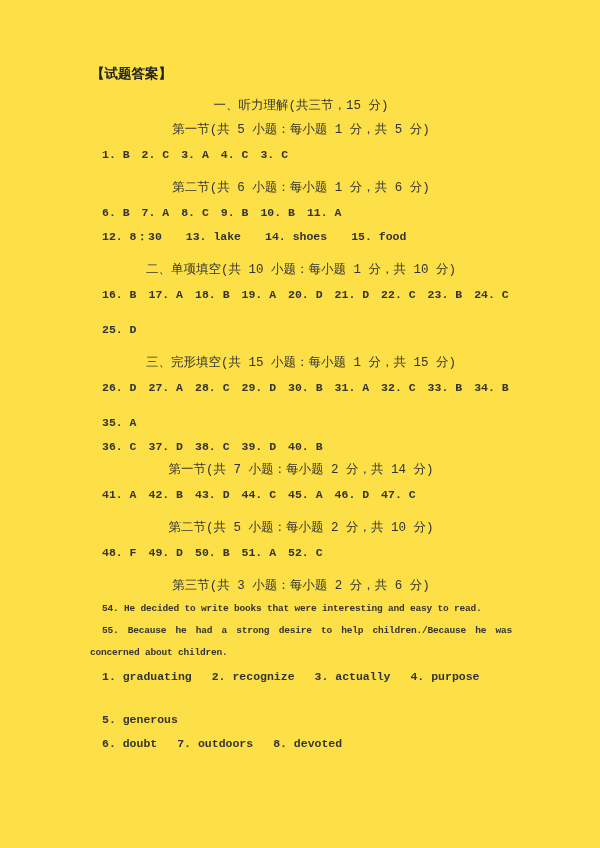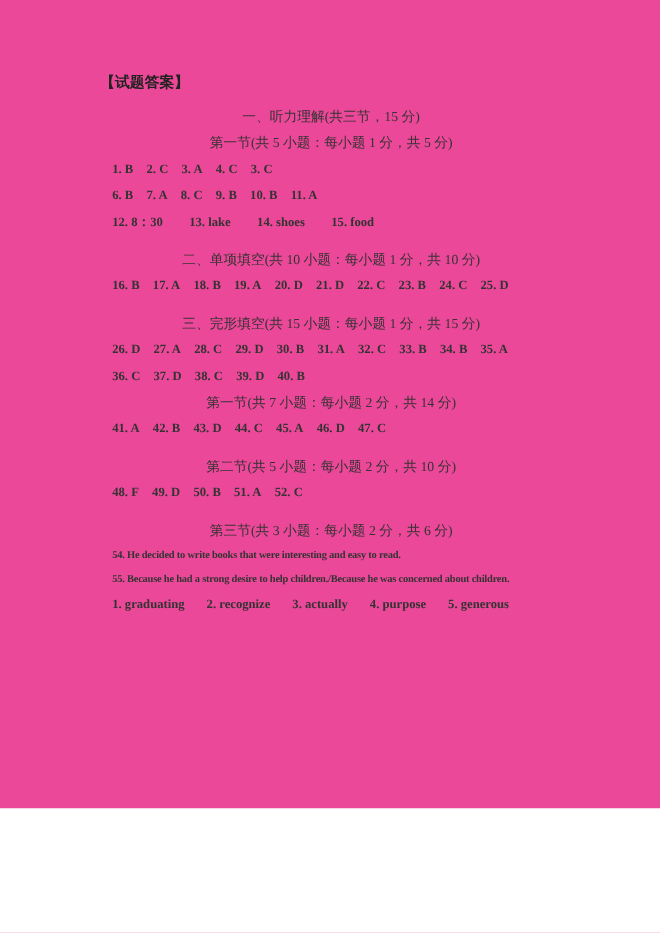--- a/index.html
+++ b/index.html
@@ -1,23 +1,23 @@
 <!DOCTYPE html>
 <html><head>
 <meta charset="utf-8">
 <style>
   html, body { margin: 0; padding: 0; background: #ffffff; }
   .page {
     position: relative;
     width: 600px;
-    height: 735px;
+    height: 848px;
     box-sizing: border-box;
-    background: #ec4899;
+    background: #fde047;
     padding: 66px 88px 0 90px;
-    font-family: Liberation Serif, serif;
+    font-family: Liberation Mono, monospace;
     color: #3a3a3a;
     overflow: hidden;
   }
   .title {
     font-size: 13.5px;
     font-weight: bold;
     color: #222222;
     margin: 0 0 10px 1px;
     line-height: 18px;
   }
@@ -65,20 +65,21 @@
   <p class="h gap">一、听力理解(共三节，15 分)</p>
   <p class="h">第一节(共 5 小题：每小题 1 分，共 5 分)</p>
   <div class="answers">
       <span>1. B</span>
       <span>2. C</span>
       <span>3. A</span>
       <span>4. C</span>
       <span>3. C</span>
     </div>
 
+  <p class="h gap">第二节(共 6 小题：每小题 1 分，共 6 分)</p>
   <div class="answers">
       <span>6. B</span>
       <span>7. A</span>
       <span>8. C</span>
       <span>9. B</span>
       <span>10. B</span>
       <span>11. A</span>
     </div>
 
   <div class="answers wide">
@@ -147,14 +148,19 @@
   <p class="sentence nowrap">54. He decided to write books that were interesting and easy to read.</p>
   <p class="sentence justify">55. Because he had a strong desire to help children./Because he was concerned about children.</p>
 
   <div class="answers xwide">
       <span>1. graduating</span>
       <span>2. recognize</span>
       <span>3. actually</span>
       <span>4. purpose</span>
       <span>5. generous</span>
     </div>
+  <div class="answers xwide">
+      <span>6. doubt</span>
+      <span>7. outdoors</span>
+      <span>8. devoted</span>
+    </div>
 
 </div>
 
 </body></html>

